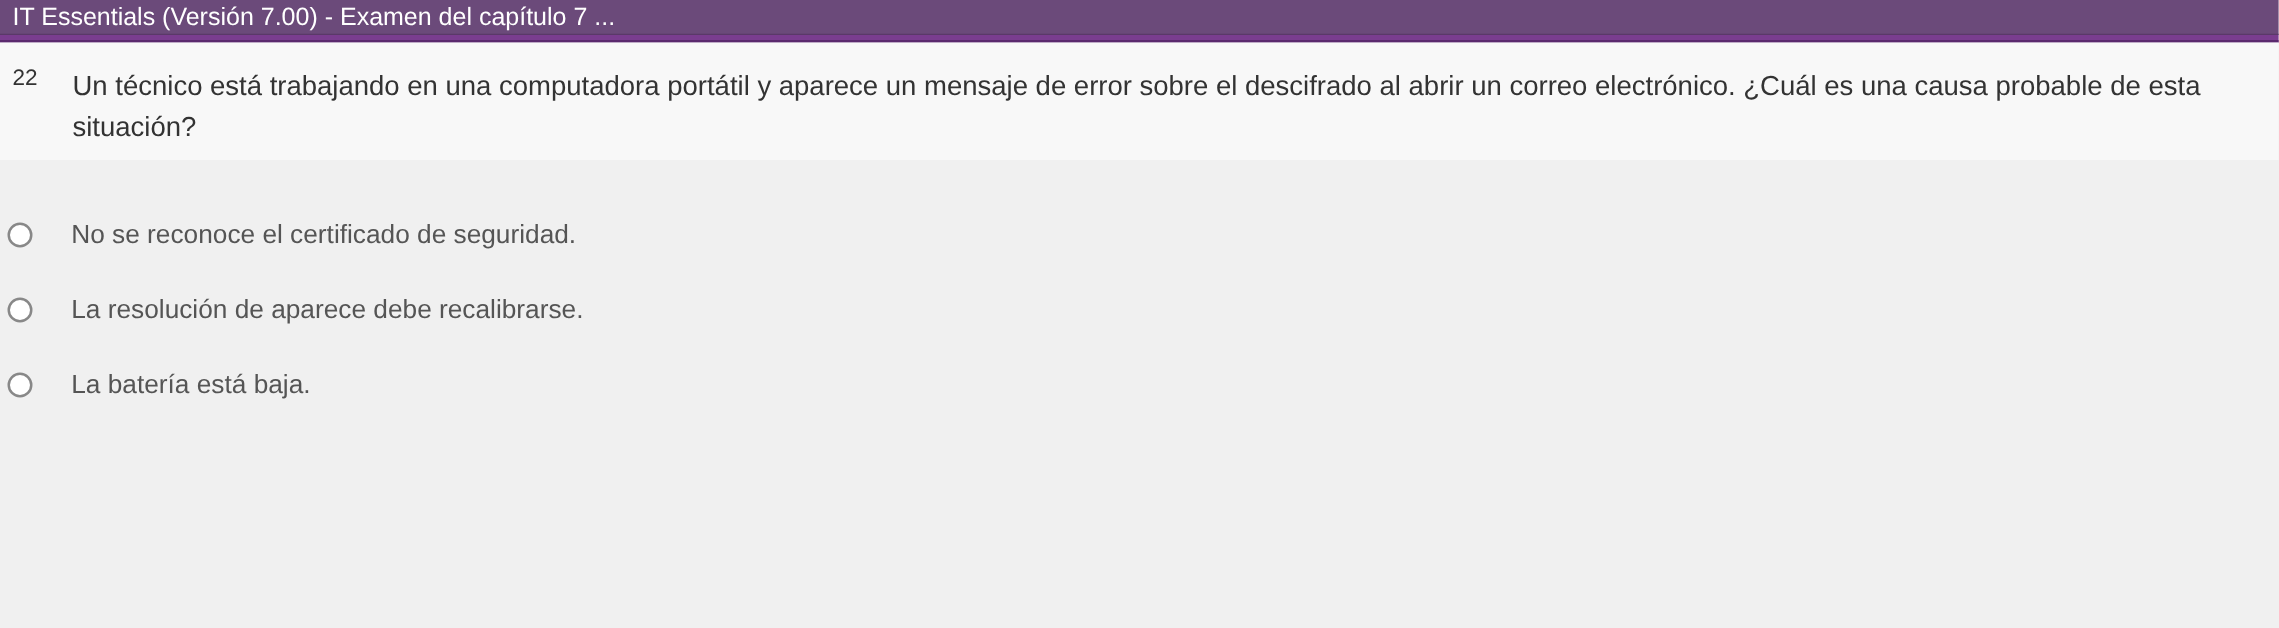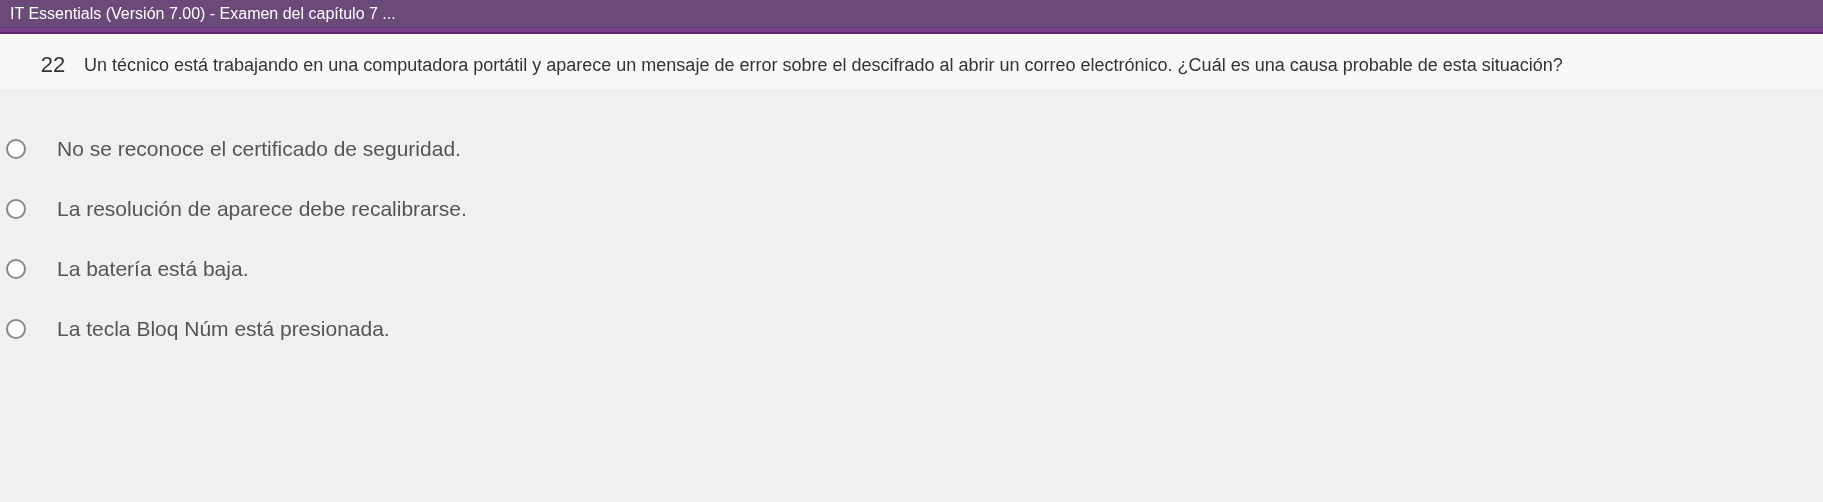--- a/index.html
+++ b/index.html
@@ -11,50 +11,49 @@
       font-family: Arial, Helvetica, sans-serif;
       background: #f0f0f0;
       width: 1823px;
       height: 502px;
       overflow: hidden;
     }
     .header-bar {
       background: #6b4a7a;
       color: #ffffff;
       padding: 4px 10px;
-      font-size: 16px;
+      font-size: 20px;
       font-weight: 400;
       border-bottom: 1px solid #5a3968;
       height: 28px;
       line-height: 20px;
     }
     .divider {
       height: 6px;
       background: #7a3d8f;
       border-bottom: 2px solid #5b2a6e;
     }
     .question-block {
       padding: 18px 20px 10px 10px;
       background: #f8f8f8;
     }
     .question-row {
       display: flex;
       align-items: flex-start;
       gap: 14px;
     }
     .question-number {
-      font-size: 22px;
+      font-size: 18px;
       color: #333;
       font-weight: 400;
       min-width: 34px;
-      text-align: center;
-      margin-left: 26px;
+      text-align: left;
     }
     .question-text {
-      font-size: 18px;
+      font-size: 22px;
       color: #333;
       line-height: 1.5;
       flex: 1;
     }
     .options {
       margin-top: 30px;
       padding-left: 6px;
     }
     .option-row {
       display: flex;
@@ -102,18 +101,14 @@
   <div class="option-row">
     <div class="radio"></div>
     <div class="option-text">La resolución de aparece debe recalibrarse.</div>
   </div>
 
   <div class="option-row">
     <div class="radio"></div>
     <div class="option-text">La batería está baja.</div>
   </div>
 
-  <div class="option-row">
-    <div class="radio"></div>
-    <div class="option-text">La tecla Bloq Núm está presionada.</div>
-  </div>
 
 </div>
 
 </body></html>

